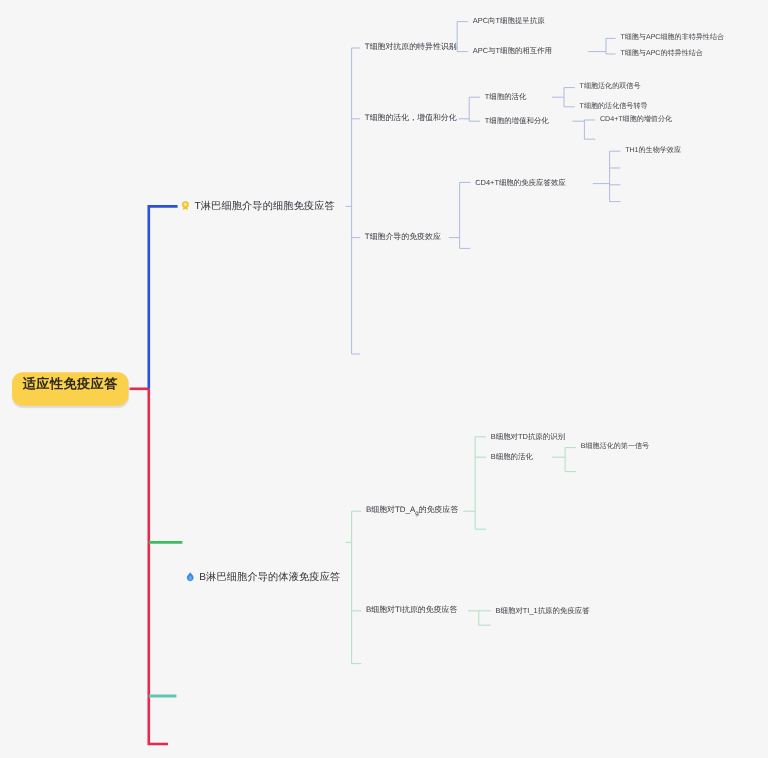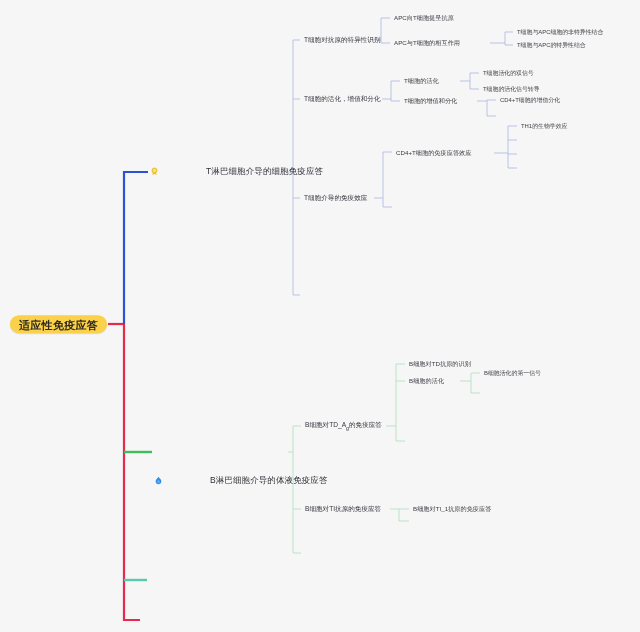--- a/index.html
+++ b/index.html
@@ -33,34 +33,33 @@
     line-height: 1.15;
     color: #2b2b33;
     display: flex;
     align-items: center;
     transform: translateY(-50%);
   }
   
   .node.root {
     background: #fbd14b;
     border-radius: 9px;
-    padding: 4px 9px 1px 9px;
+    padding: 4px 9px 11px 9px;
     font-size: 11px;
     font-weight: bold;
     color: #2e2a1c;
     letter-spacing: 0.3px;
     box-shadow: 0 1px 1px rgba(0,0,0,0.10);
   }
   
   .node.lvl1 {
     font-size: 8.5px;
     color: #2f2f37;
     font-weight: normal;
     padding: 1px 2px;
-    gap: 44px;
   }
   .node.lvl1 .label { letter-spacing: 0.1px; }
   
   .node.lvl2 {
     font-size: 6.6px;
     color: #34343c;
     padding: 1px 2px;
   }
   
   .node.lvl3 {

